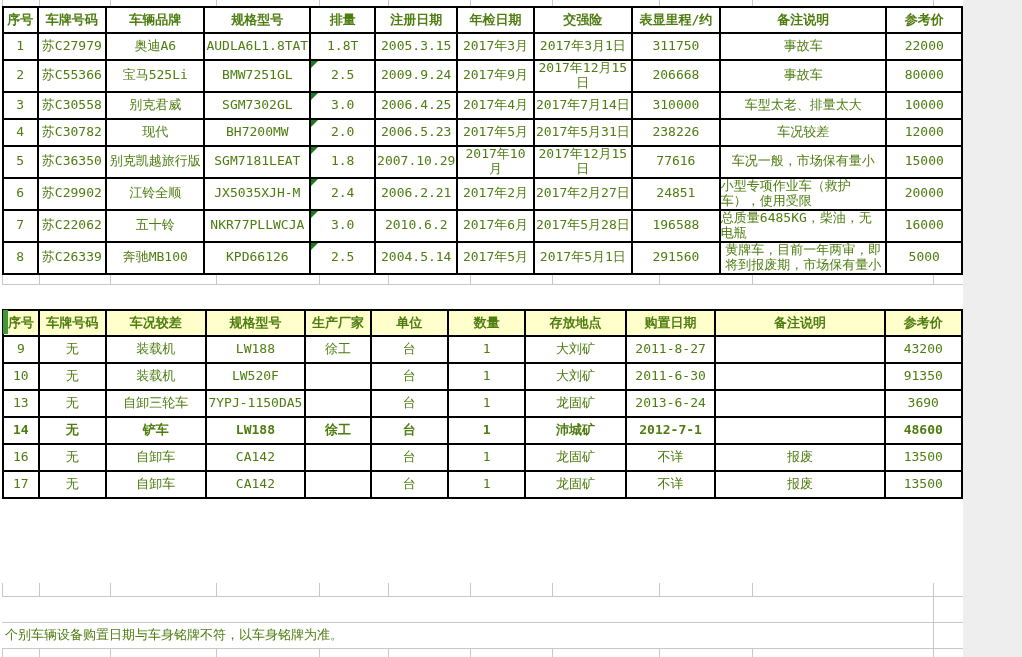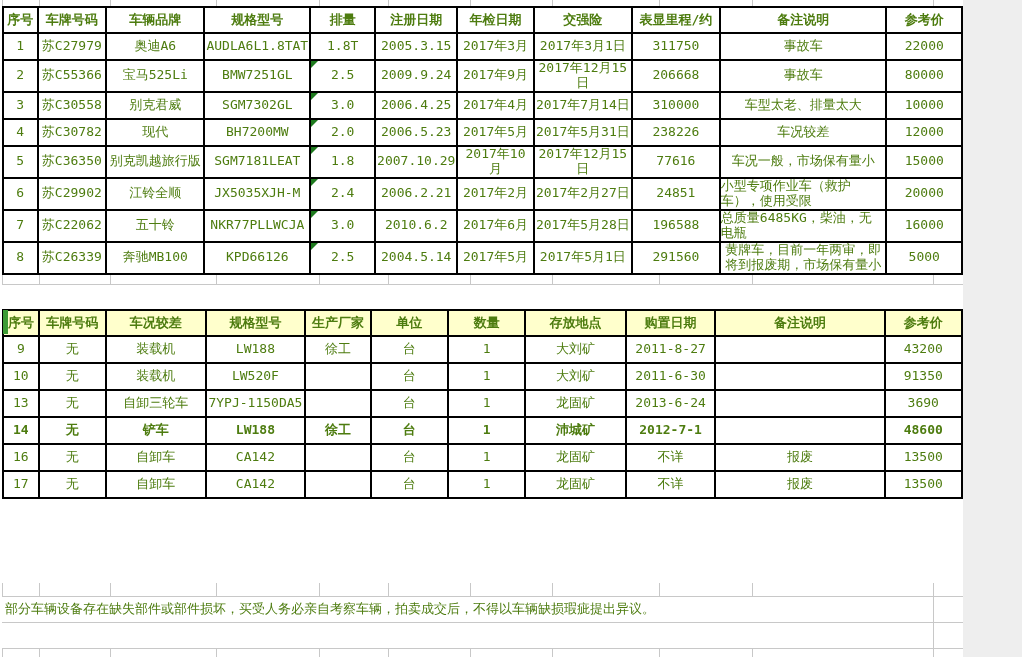--- a/index.html
+++ b/index.html
@@ -340,14 +340,14 @@
           <td>1</td>
           <td>龙固矿</td>
           <td>不详</td>
           <td>报废</td>
           <td>13500</td>
         </tr>
       </tbody>
   </table>
   <div class="green-marker"></div>
 
-  <div class="note" id="note1">部分车辆设备存在缺失部件或部件损坏，买受人务必亲自考察车辆，拍卖成交后，不得以车辆缺损瑕疵提出异议。</div>
+  <div class="note" id="note2">个别车辆设备购置日期与车身铭牌不符，以车身铭牌为准。</div>
 </div>
 
 </body></html>

